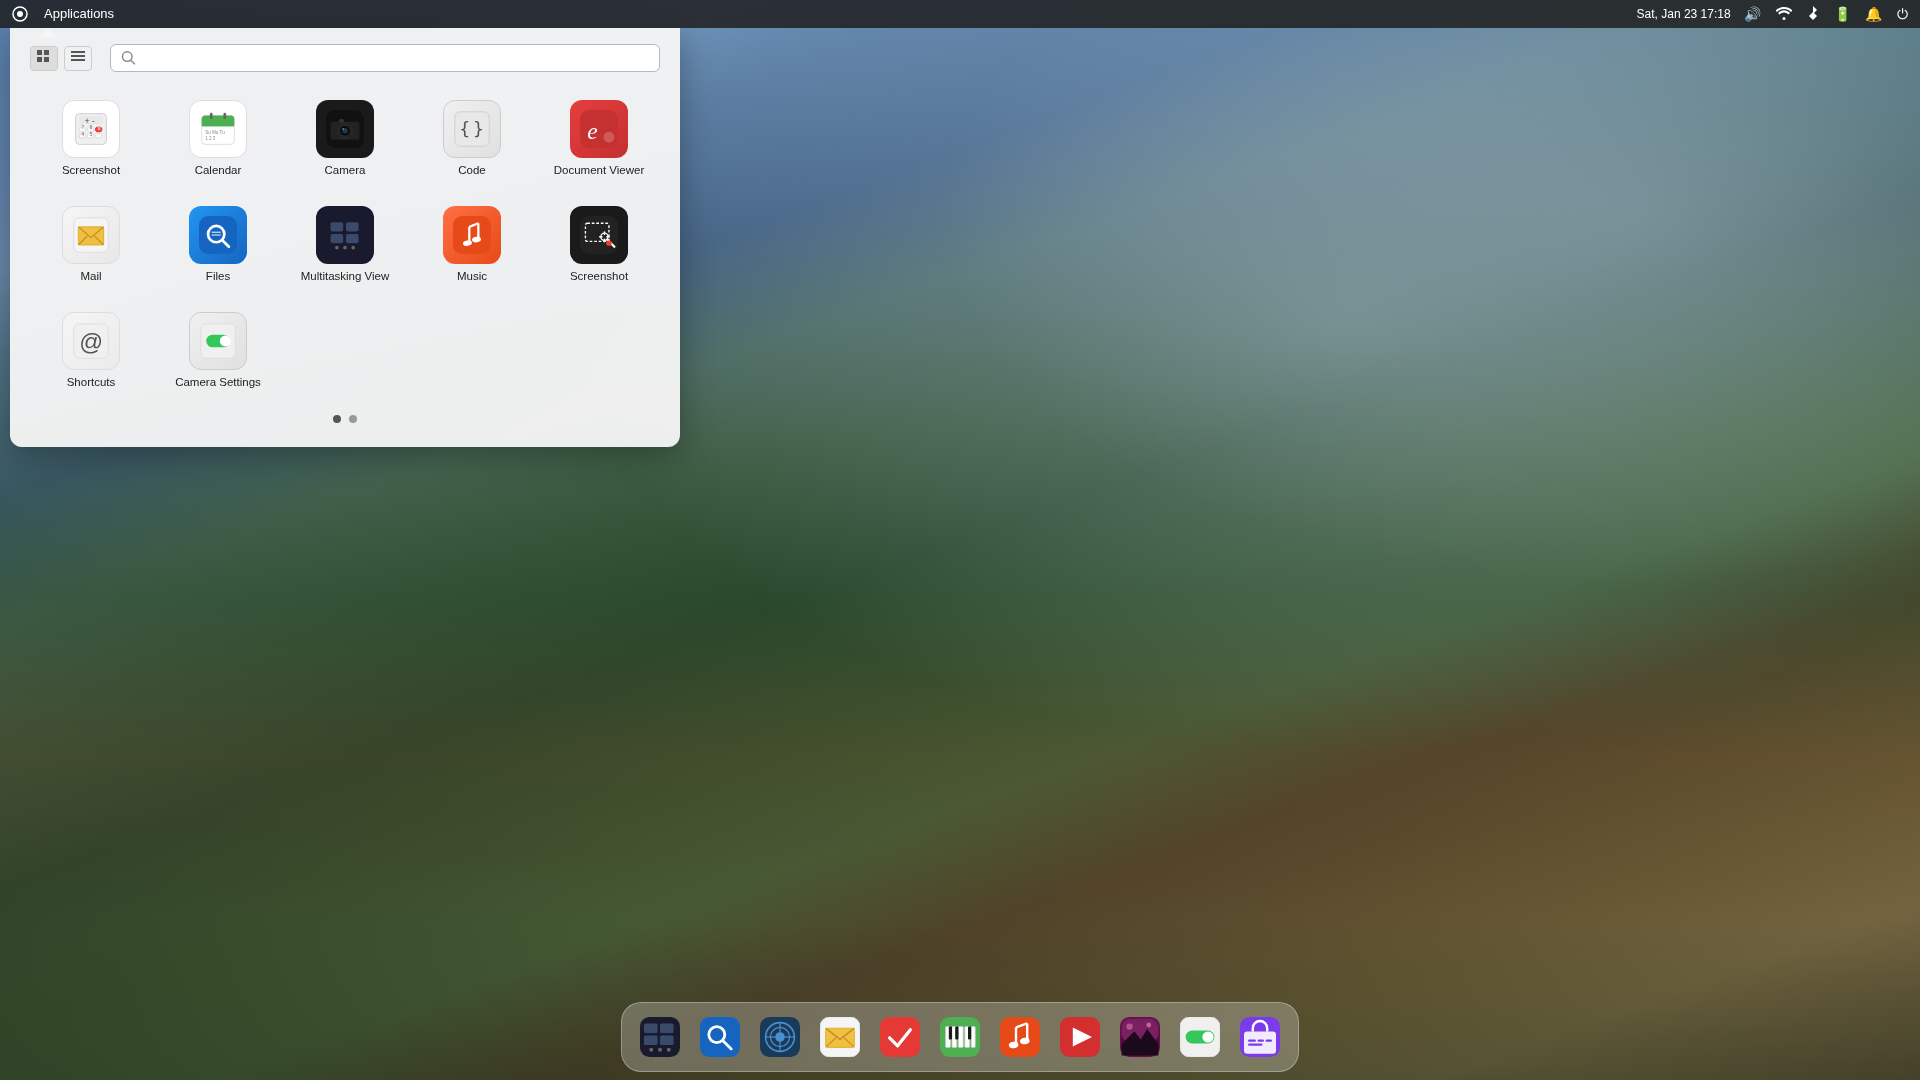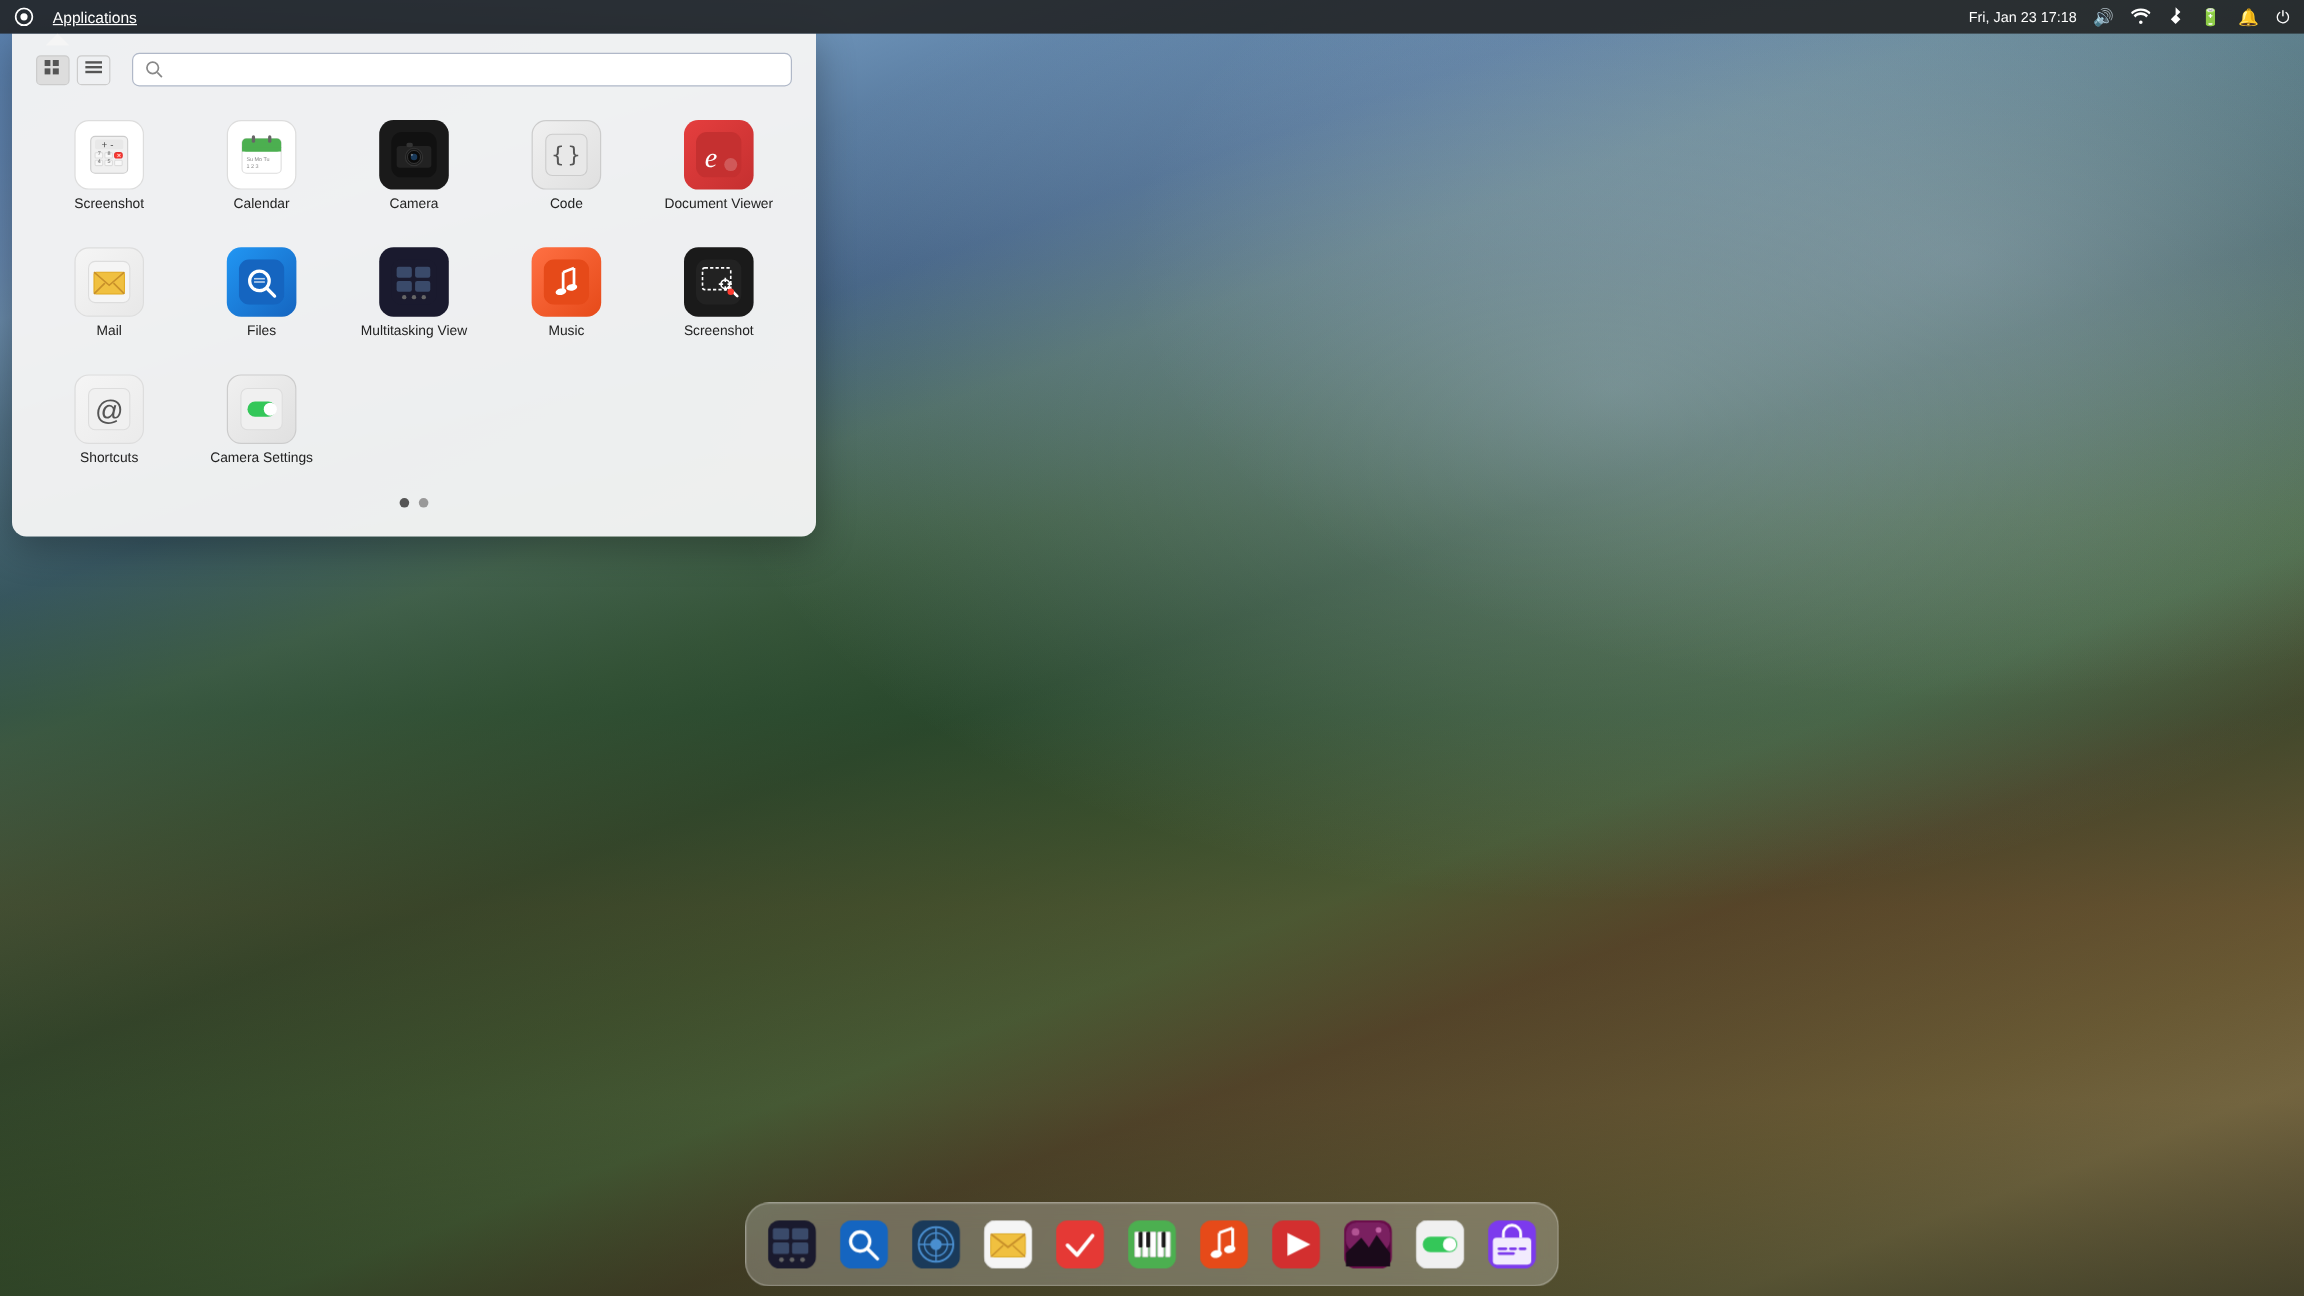--- a/index.html
+++ b/index.html
@@ -64,23 +64,21 @@
       align-items: center;
       justify-content: space-between;
       padding: 0 12px;
       z-index: 100;
       color: white;
       font-size: 13px;
     }
 
     #menubar-left {
       display: flex;
-      align-items: center;
       gap: 16px;
-      text-decoration: underline;
     }
 
     #menubar-right {
       display: flex;
       align-items: center;
       gap: 14px;
       font-size: 12px;
     }
 
     .menubar-icon {
@@ -339,21 +337,21 @@
   <div id="menubar">
     <div id="menubar-left">
 
       <svg width="16" height="16" viewBox="0 0 16 16">
         <circle cx="8" cy="8" r="7" fill="none" stroke="white" stroke-width="1.5"></circle>
         <circle cx="8" cy="8" r="3" fill="white"></circle>
       </svg>
       <span>Applications</span>
     </div>
     <div id="menubar-right">
-      <span>Fri, Jan 23   17:18</span>
+      <span>Sat, Jan 23   17:18</span>
 
       <span class="menubar-icon">🔊</span>
 
       <span class="menubar-icon">
         <svg width="16" height="16" viewBox="0 0 16 16" fill="white">
           <path d="M8 12a1.5 1.5 0 100 3 1.5 1.5 0 000-3zm-4.5-2.5C4.8 8.2 6.3 7.5 8 7.5s3.2.7 4.5 2L14 8c-1.7-1.7-4-2.7-6-2.7S3.7 6.3 2 8l1.5 1.5zM8 4c2.8 0 5.2 1.1 7 2.9L16.4 5.5C14.2 3.3 11.3 2 8 2S1.8 3.3-.4 5.5L1 6.9C2.8 5.1 5.2 4 8 4z"></path>
         </svg>
       </span>
 
       <span class="menubar-icon">

